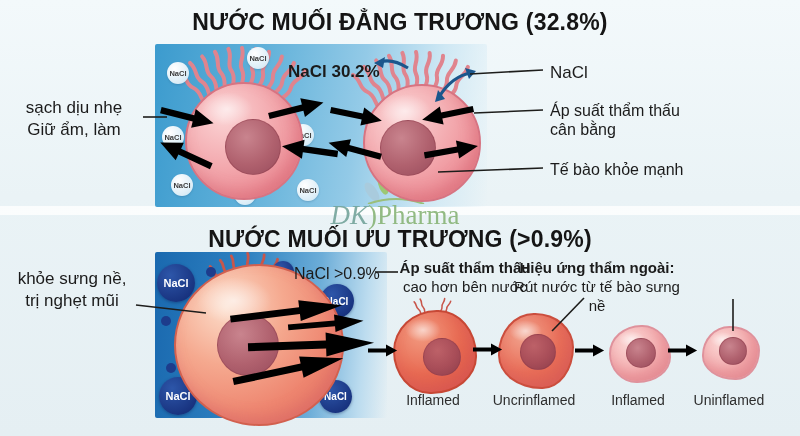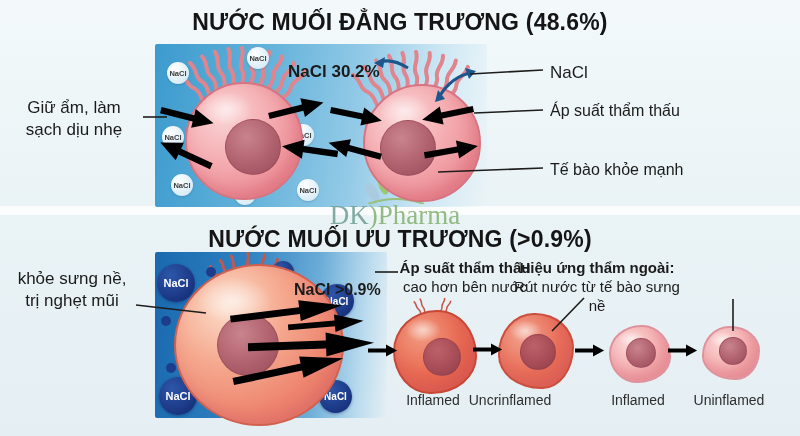--- a/index.html
+++ b/index.html
@@ -58,42 +58,42 @@
   .cilia use{stroke:#e0848e;stroke-width:4;fill:none;stroke-linecap:round;}
   .cilia-dark use{stroke:#c8564b;}
 
   .overlay{position:absolute;left:0;top:0;z-index:4;pointer-events:none;}
   .overlay line,.overlay path{stroke:#1d1d1b;stroke-width:1.6;fill:none;}
   .darrow path{stroke:#1b568c;stroke-width:3.2;fill:none;}
   .darrow polygon{fill:#1b568c;}
 
   .logo{position:absolute;left:290px;top:200px;width:210px;text-align:center;z-index:1;opacity:.9;
     font-family:"Liberation Serif","DejaVu Serif",serif;font-size:27px;}
-  .logo .dk{color:#74a49b;}
+  .logo .dk{color:#74a49b;font-style:italic;}
   .logo .ph{color:#88b477;}
   .leaves{position:absolute;left:356px;top:170px;z-index:1;}
 </style>
 </head>
 <body>
 
 <div class="stage">
 
   
   <svg width="0" height="0" style="position:absolute">
     <defs>
       <path id="cilium" d="M60 50 C55 40 65 34 60 24 C56 16 63 12 60 2"></path>
       <path id="blockarrow" d="M0 11 L60 11 L60 3 L97 15 L60 27 L60 19 L0 19 Z"></path>
     </defs>
   </svg>
 
   <div class="divider"></div>
 
   
   <div class="grp">
-    <div class="title" style="top:9px">NƯỚC MUỐI ĐẲNG TRƯƠNG (48.6%)</div>
+    <div class="title" style="top:9px">NƯỚC MUỐI ĐẲNG TRƯƠNG (32.8%)</div>
     <div class="blue-rect rect-top"></div>
 
     
     <div class="nacl-light" style="left:167px;top:62px;width:22px;height:22px">
         <span>NaCl</span>
       </div>
     <div class="nacl-light" style="left:247px;top:47px;width:22px;height:22px">
         <span>NaCl</span>
       </div>
     <div class="nacl-light" style="left:162px;top:126px;width:22px;height:22px">
@@ -196,26 +196,27 @@
       <polygon points="46,9 35,6 39,17"></polygon>
       <polygon points="5,40 15,37 8,28"></polygon>
     </svg>
     <svg class="abs darrow" style="left:372px;top:54px;z-index:4" width="40" height="18" viewBox="0 0 40 18">
       <path d="M36 14 Q 20 4 8 8"></path>
       <polygon points="2,9 13,3 11,14"></polygon>
     </svg>
 
     
     <div class="lbl center" style="left:8px;top:97px;width:132px;font-size:17px;line-height:22px">
-      <div>Giữ ẩm, làm</div>
-        <div>sạch dịu nhẹ</div>
+      <div>sạch dịu nhẹ</div>
+        <div>Giữ ẩm, làm</div>
     </div>
     <div class="lbl" style="left:550px;top:63px;font-size:17px">NaCl</div>
     <div class="lbl" style="left:550px;top:101px">
       <div>Áp suất thẩm thấu</div>
+        <div>cân bằng</div>
     </div>
     <div class="lbl" style="left:550px;top:160px">Tế bào khỏe mạnh</div>
   </div>
 
   
   <svg class="leaves" width="80" height="34" viewBox="0 0 80 34">
     <ellipse cx="16" cy="22" rx="5" ry="11" transform="rotate(-35 16 22)" fill="#a9cbdd"></ellipse>
     <ellipse cx="27" cy="13" rx="5" ry="12" transform="rotate(-15 27 13)" fill="#9cc873"></ellipse>
     <ellipse cx="40" cy="9" rx="5" ry="12" transform="rotate(5 40 9)" fill="#b3d98e"></ellipse>
     <ellipse cx="53" cy="13" rx="5" ry="12" transform="rotate(25 53 13)" fill="#8fc06a"></ellipse>
@@ -248,21 +249,21 @@
     <div class="nacl-navy" style="left:286px;top:390px;width:21px;height:21px;font-size:7px">
         <span>NaCl</span>
       </div>
     <div class="nacl-navy" style="left:319px;top:380px;width:33px;height:33px;font-size:10px">
         <span>NaCl</span>
       </div>
     <div class="dot" style="left:206px;top:267px;width:10px;height:10px"></div>
     <div class="dot" style="left:161px;top:316px;width:10px;height:10px"></div>
     <div class="dot" style="left:166px;top:363px;width:10px;height:10px"></div>
 
-    <div class="lbl" style="left:294px;top:280px;font-weight:700;z-index:5">NaCl &gt;0.9%</div>
+    <div class="lbl" style="left:294px;top:264px;font-weight:400;z-index:5">NaCl &gt;0.9%</div>
 
     
     <svg class="cilia cilia-dark" style="left:200px;top:252px" width="100" height="36" viewBox="0 0 120 52">
       <use href="#cilium" transform="rotate(-36 60 100)"></use>
         <use href="#cilium" transform="rotate(-26 60 100)"></use>
       <use href="#cilium" transform="rotate(-16 60 100)"></use>
         <use href="#cilium" transform="rotate(-2 60 100)"></use>
       <use href="#cilium" transform="rotate(12 60 100)"></use>
         <use href="#cilium" transform="rotate(24 60 100)"></use>
     </svg>
@@ -341,21 +342,21 @@
           <use href="#blockarrow"></use>
         </svg>
       </div>
     <div class="sarrow" style="left:668px;top:343px;width:30px;height:15px">
         <svg viewBox="0 0 100 30" preserveAspectRatio="none">
           <use href="#blockarrow"></use>
         </svg>
       </div>
 
     <div class="stage-lbl" style="left:383px;width:100px">Inflamed</div>
-    <div class="stage-lbl" style="left:456px;width:108px">Uncrinflamed</div>
+    <div class="stage-lbl" style="left:480px;width:108px">Uncrinflamed</div>
     <div class="stage-lbl" style="left:588px;width:100px">Inflamed</div>
     <div class="stage-lbl" style="left:679px;width:100px">Uninflamed</div>
   </div>
 
   
   <svg class="overlay" width="800" height="436">
     <line x1="143" y1="117" x2="167" y2="117"></line>
     <line x1="470" y1="74" x2="543" y2="70"></line>
     <line x1="474" y1="113" x2="543" y2="110"></line>
     <line x1="438" y1="172" x2="543" y2="168"></line>

